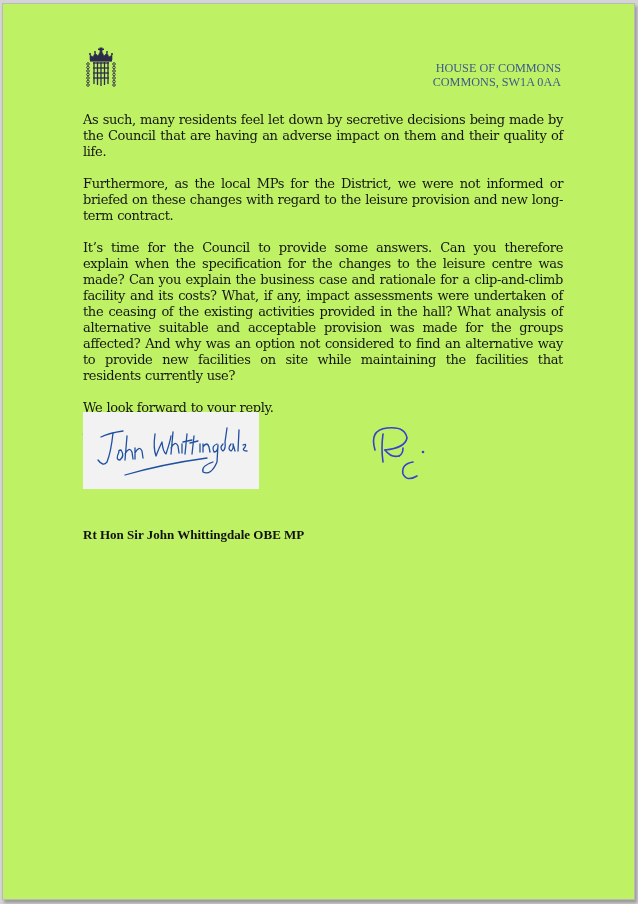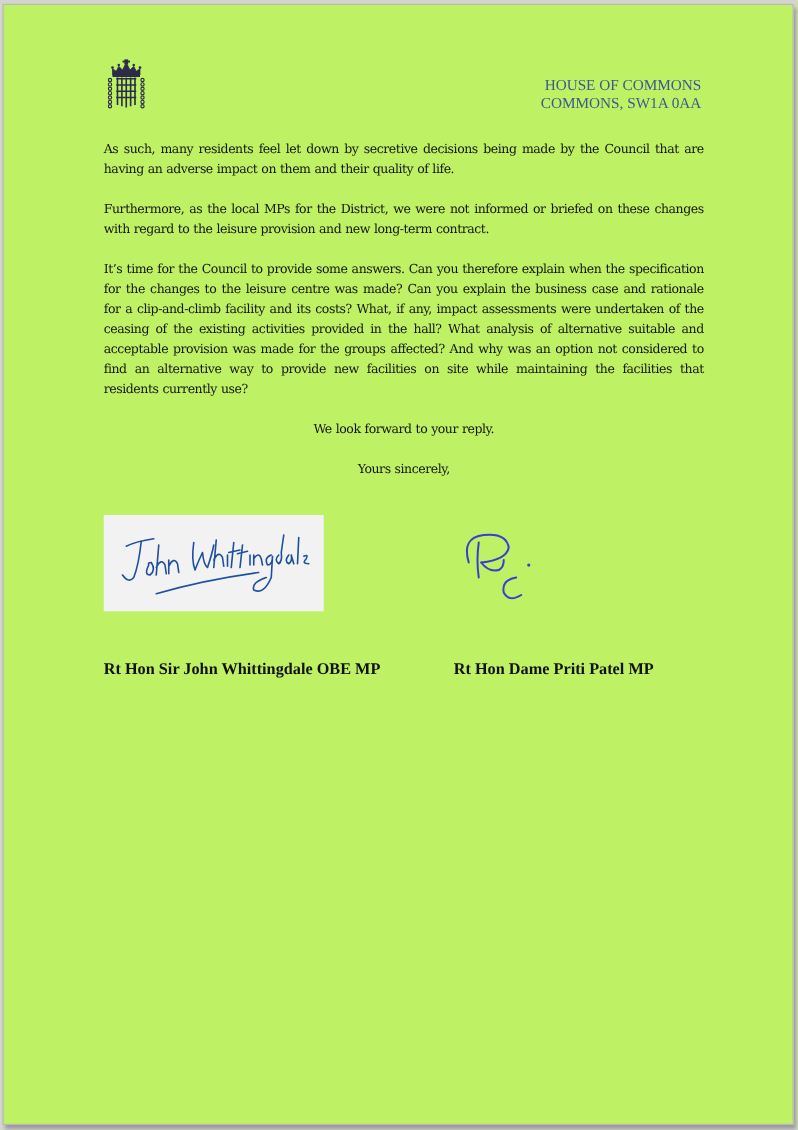--- a/index.html
+++ b/index.html
@@ -30,31 +30,31 @@
     color: #3e5a8c;
     font-family: "Liberation Serif", serif;
     font-size: 12.2px;
     line-height: 14px;
   }
   .body-text {
     position: absolute;
     left: 80px; top: 108px;
     width: 480px;
     font-family: "DejaVu Serif", serif;
-    font-size: 10px;
+    font-size: 13px;
     line-height: 16px;
     color: #151515;
     letter-spacing: -0.35px;
     word-spacing: 0.3px;
   }
   .body-text p {
     margin: 0 0 16px 0;
     text-align: justify;
   }
-  .body-text p.left { text-align: center; }
+  .body-text p.left { text-align: left; }
   .sig-john {
     position: absolute;
     left: 80px; top: 408px;
     width: 176px; height: 77px;
     background: #f2f2f2;
   }
   .sig-priti {
     position: absolute;
     left: 362px; top: 414px;
     width: 68px; height: 66px;
@@ -165,15 +165,14 @@
       <path d="M10 32 Q4 12 22 10 Q40 8 42 20 Q40 30 20 32"></path>
       <path d="M18 16 Q16 30 18 44"></path>
       <path d="M20 32 Q26 40 34 38"></path>
       <path d="M34 38 Q38 36 38 30"></path>
       <path d="M48 44 Q36 46 38 56 Q42 64 52 58"></path>
     </g>
     <circle cx="58" cy="34" r="1.3" fill="#3a3fd0"></circle>
   </svg>
 
   <div class="signer john">Rt Hon Sir John Whittingdale OBE MP</div>
-  <div class="signer priti">Rt Hon Dame Priti Patel MP</div>
 
 </div>
 
 </body></html>

